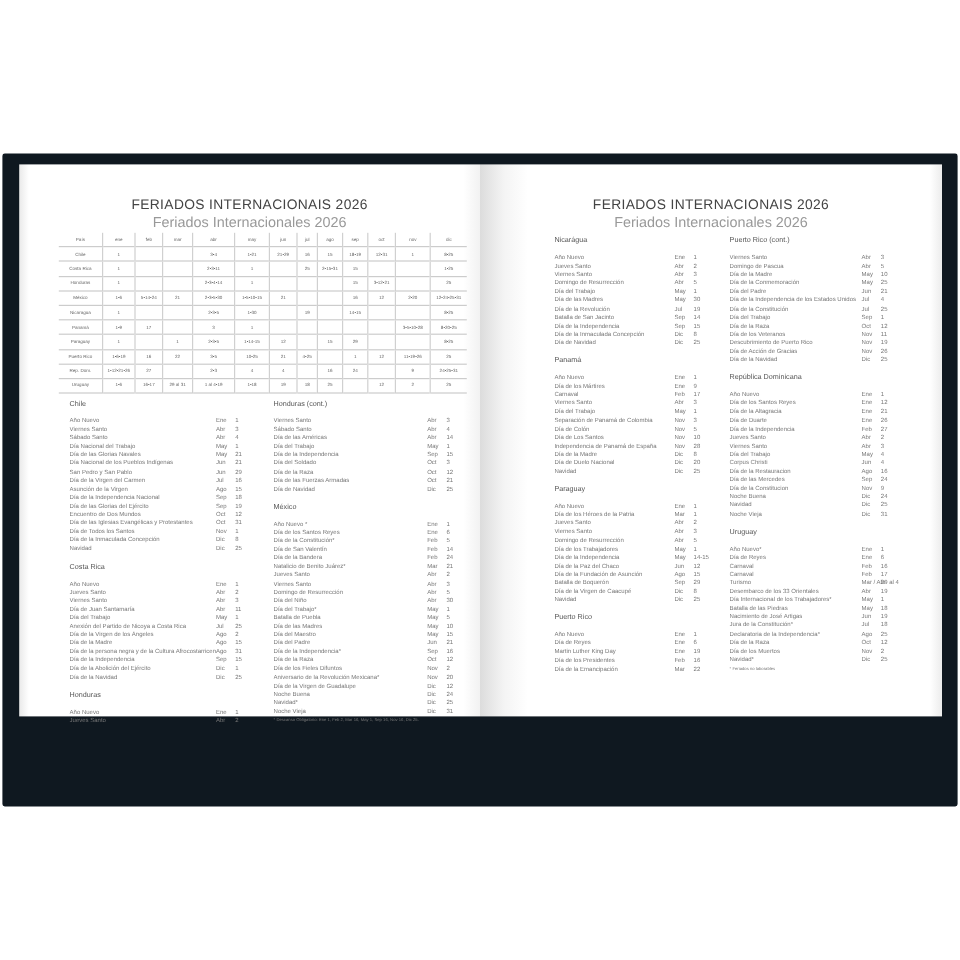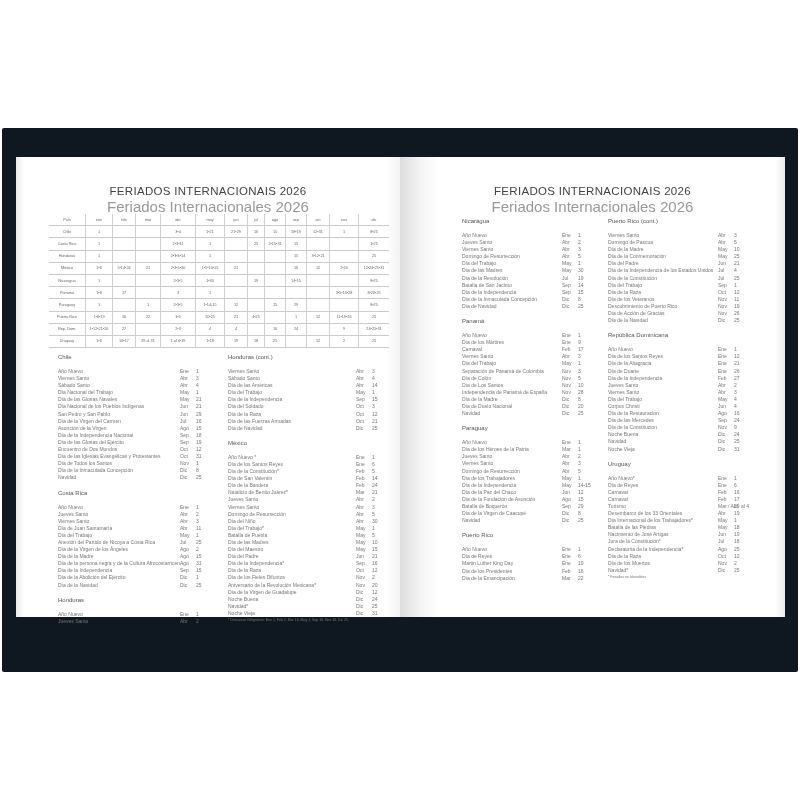--- a/index.html
+++ b/index.html
@@ -1,23 +1,23 @@
 <!DOCTYPE html>
 <html><head>
 <meta charset="utf-8">
 <style>
   html,body{margin:0;padding:0;}
   body{width:800px;height:800px;background:#ffffff;position:relative;overflow:hidden;font-family:"Liberation Sans",sans-serif;color:#555;}
   .cover{position:absolute;left:2px;top:128px;width:796px;height:544px;background:#0f1820;border-radius:2px;}
-  .page{position:absolute;top:137px;height:460px;background:#fff;margin-top:20px;}
+  .page{position:absolute;top:137px;height:460px;background:#fff;}
   .page.left{left:16px;width:384px;background:linear-gradient(to right,#e9e9e9 0px,#fff 8px,#fff 370px,#f2f2f2 384px);}
   .page.right{left:400px;width:385px;background:linear-gradient(to right,#dcdcdc 0px,#f4f4f4 20px,#fff 40px,#fff 375px,#ececec 385px);}
   .title{position:absolute;width:100%;text-align:center;}
   .title .t1{font-size:11.5px;color:#444;letter-spacing:0.3px;margin-top:28px;}
-  .title .t2{font-size:15px;color:#999;margin-top:1px;}
+  .title .t2{font-size:12px;color:#999;margin-top:1px;}
   table.cal{position:absolute;left:33px;top:57px;border-collapse:collapse;font-size:3.8px;color:#666;}
   table.cal td,table.cal th{border-left:1px solid #d0d0d0;height:11.2px;text-align:center;padding:0 2px;font-weight:normal;white-space:nowrap;}
   table.cal tr{border-bottom:1px solid #ccc;}
   table.cal td:first-child,table.cal th:first-child{border-left:none;}
   .col{position:absolute;font-size:5px;color:#777;}
   .sec-h{font-size:6px;color:#555;margin-bottom:6px;height:8px;}
   .row{display:flex;height:7.1px;line-height:7.1px;white-space:nowrap;}
   .row .n{flex:1;overflow:hidden;}
   .row .m{width:16px;}
   .row .d{width:14px;}

